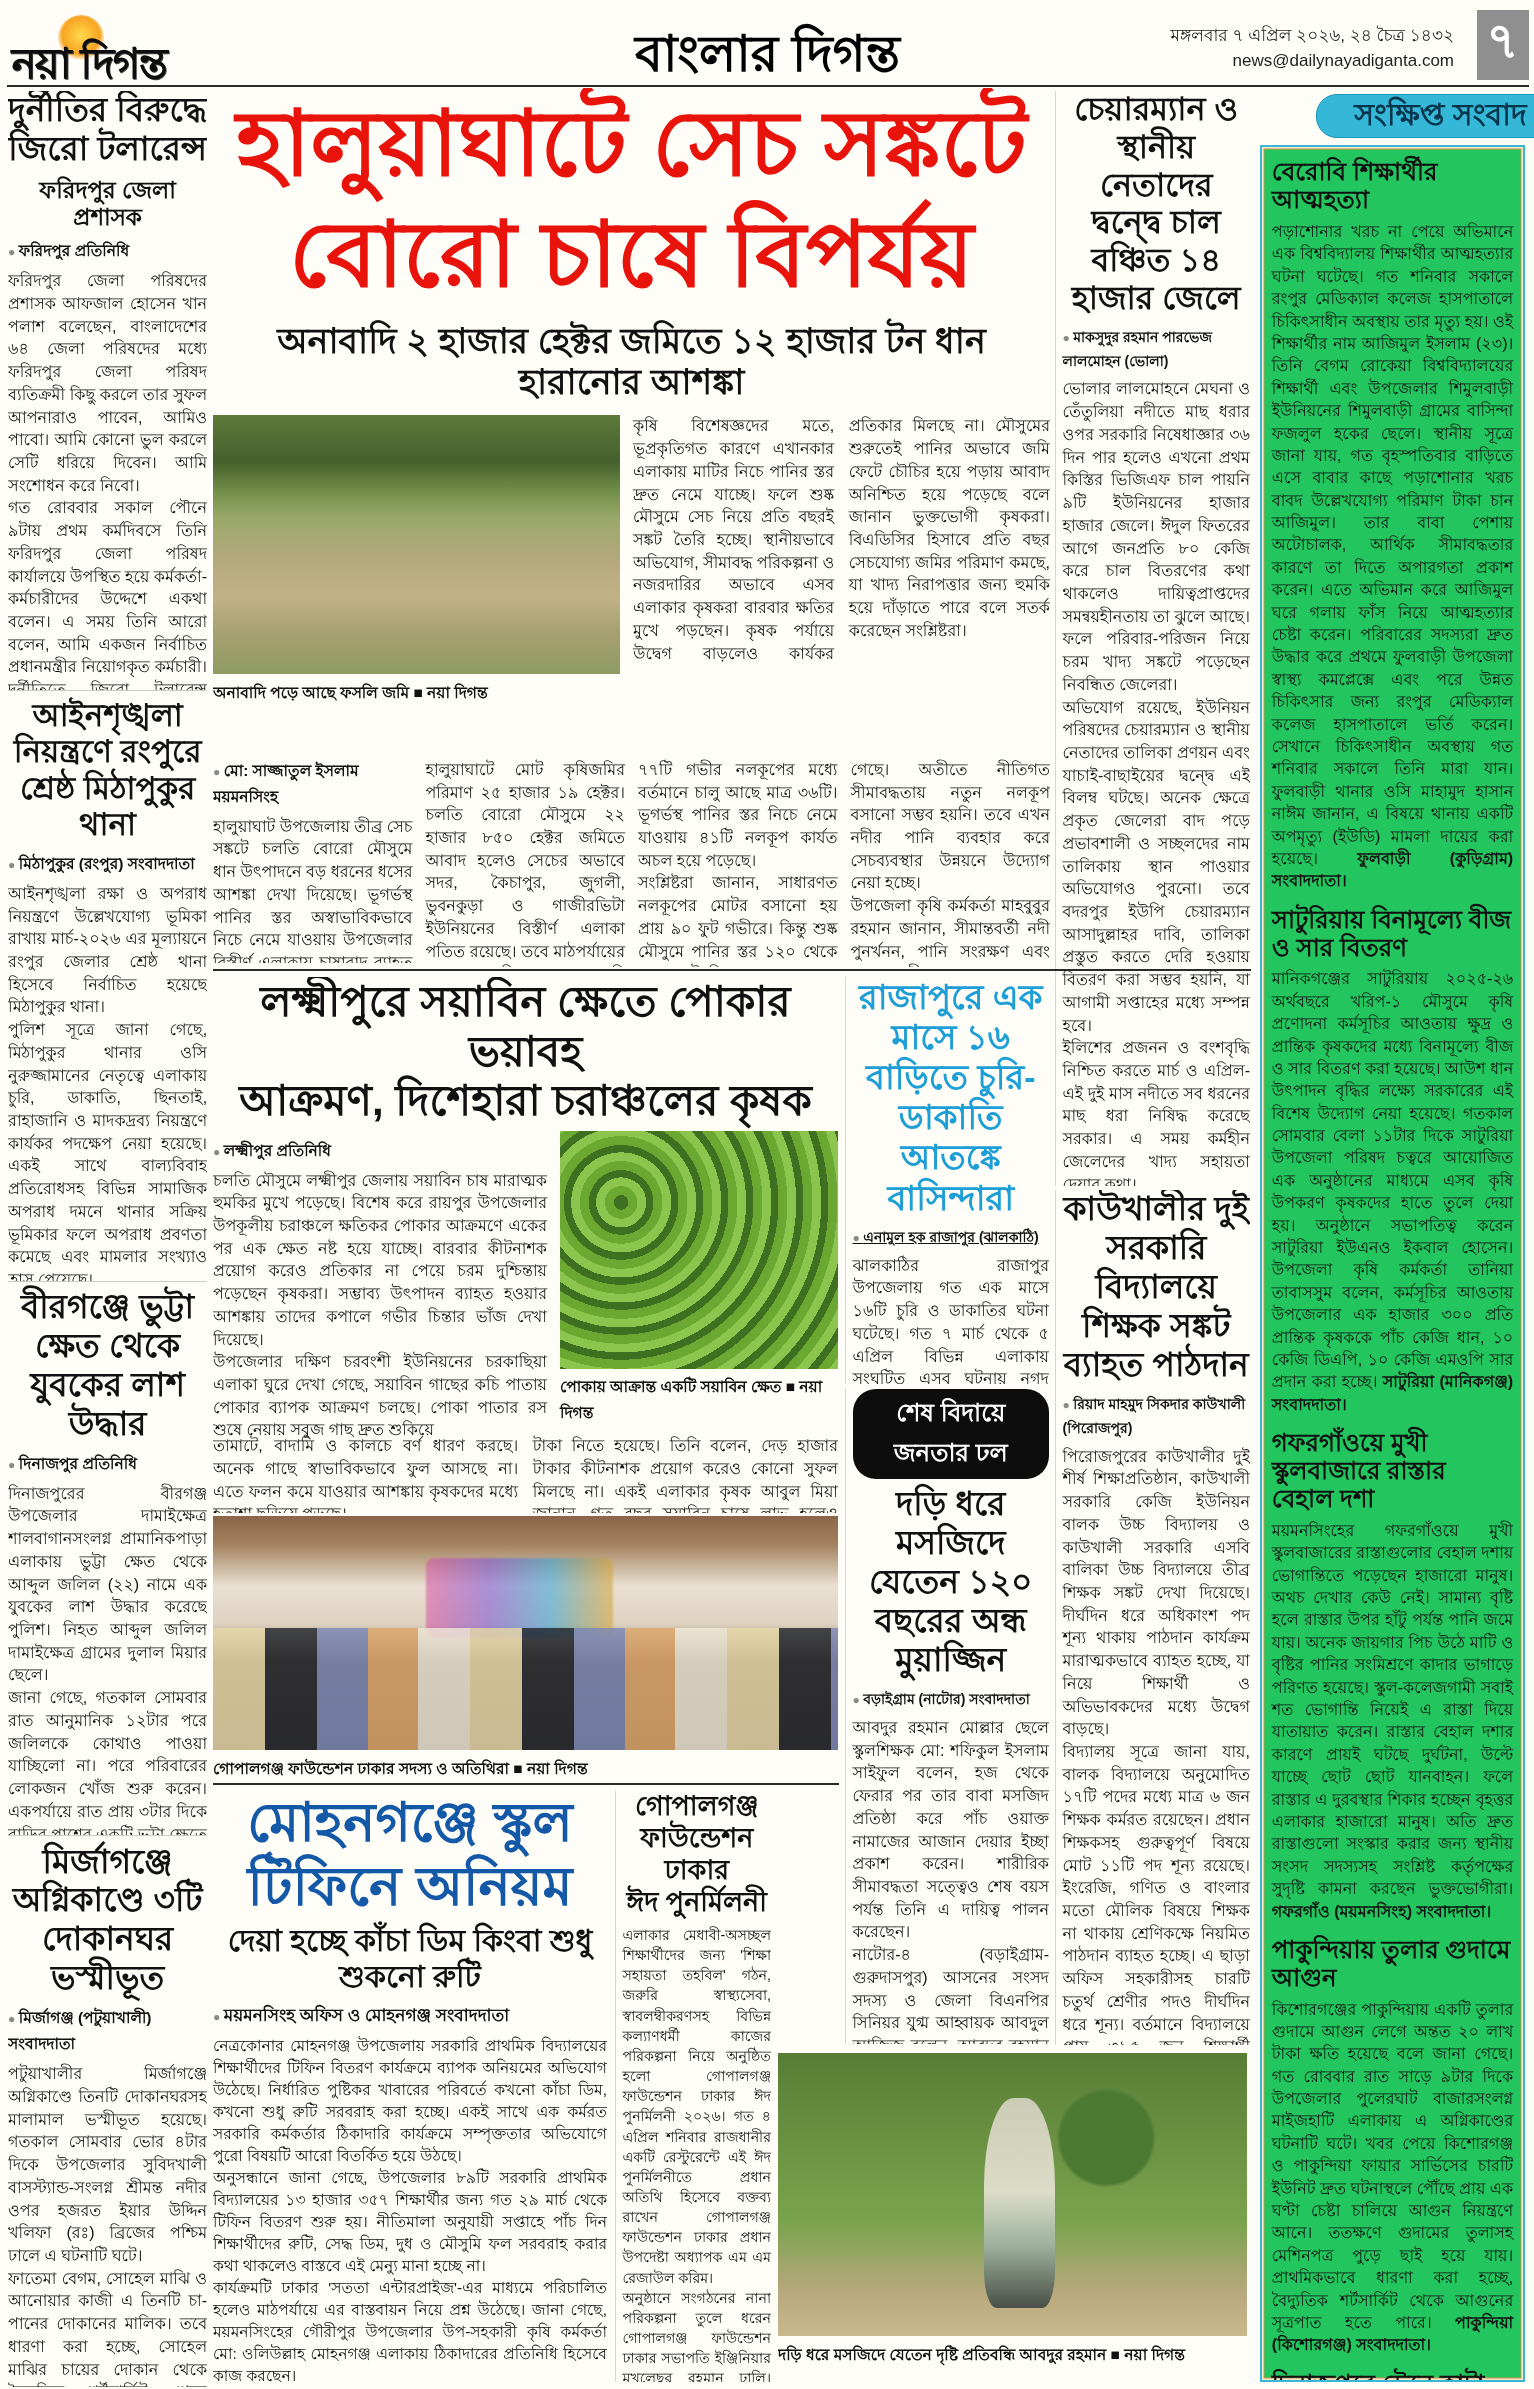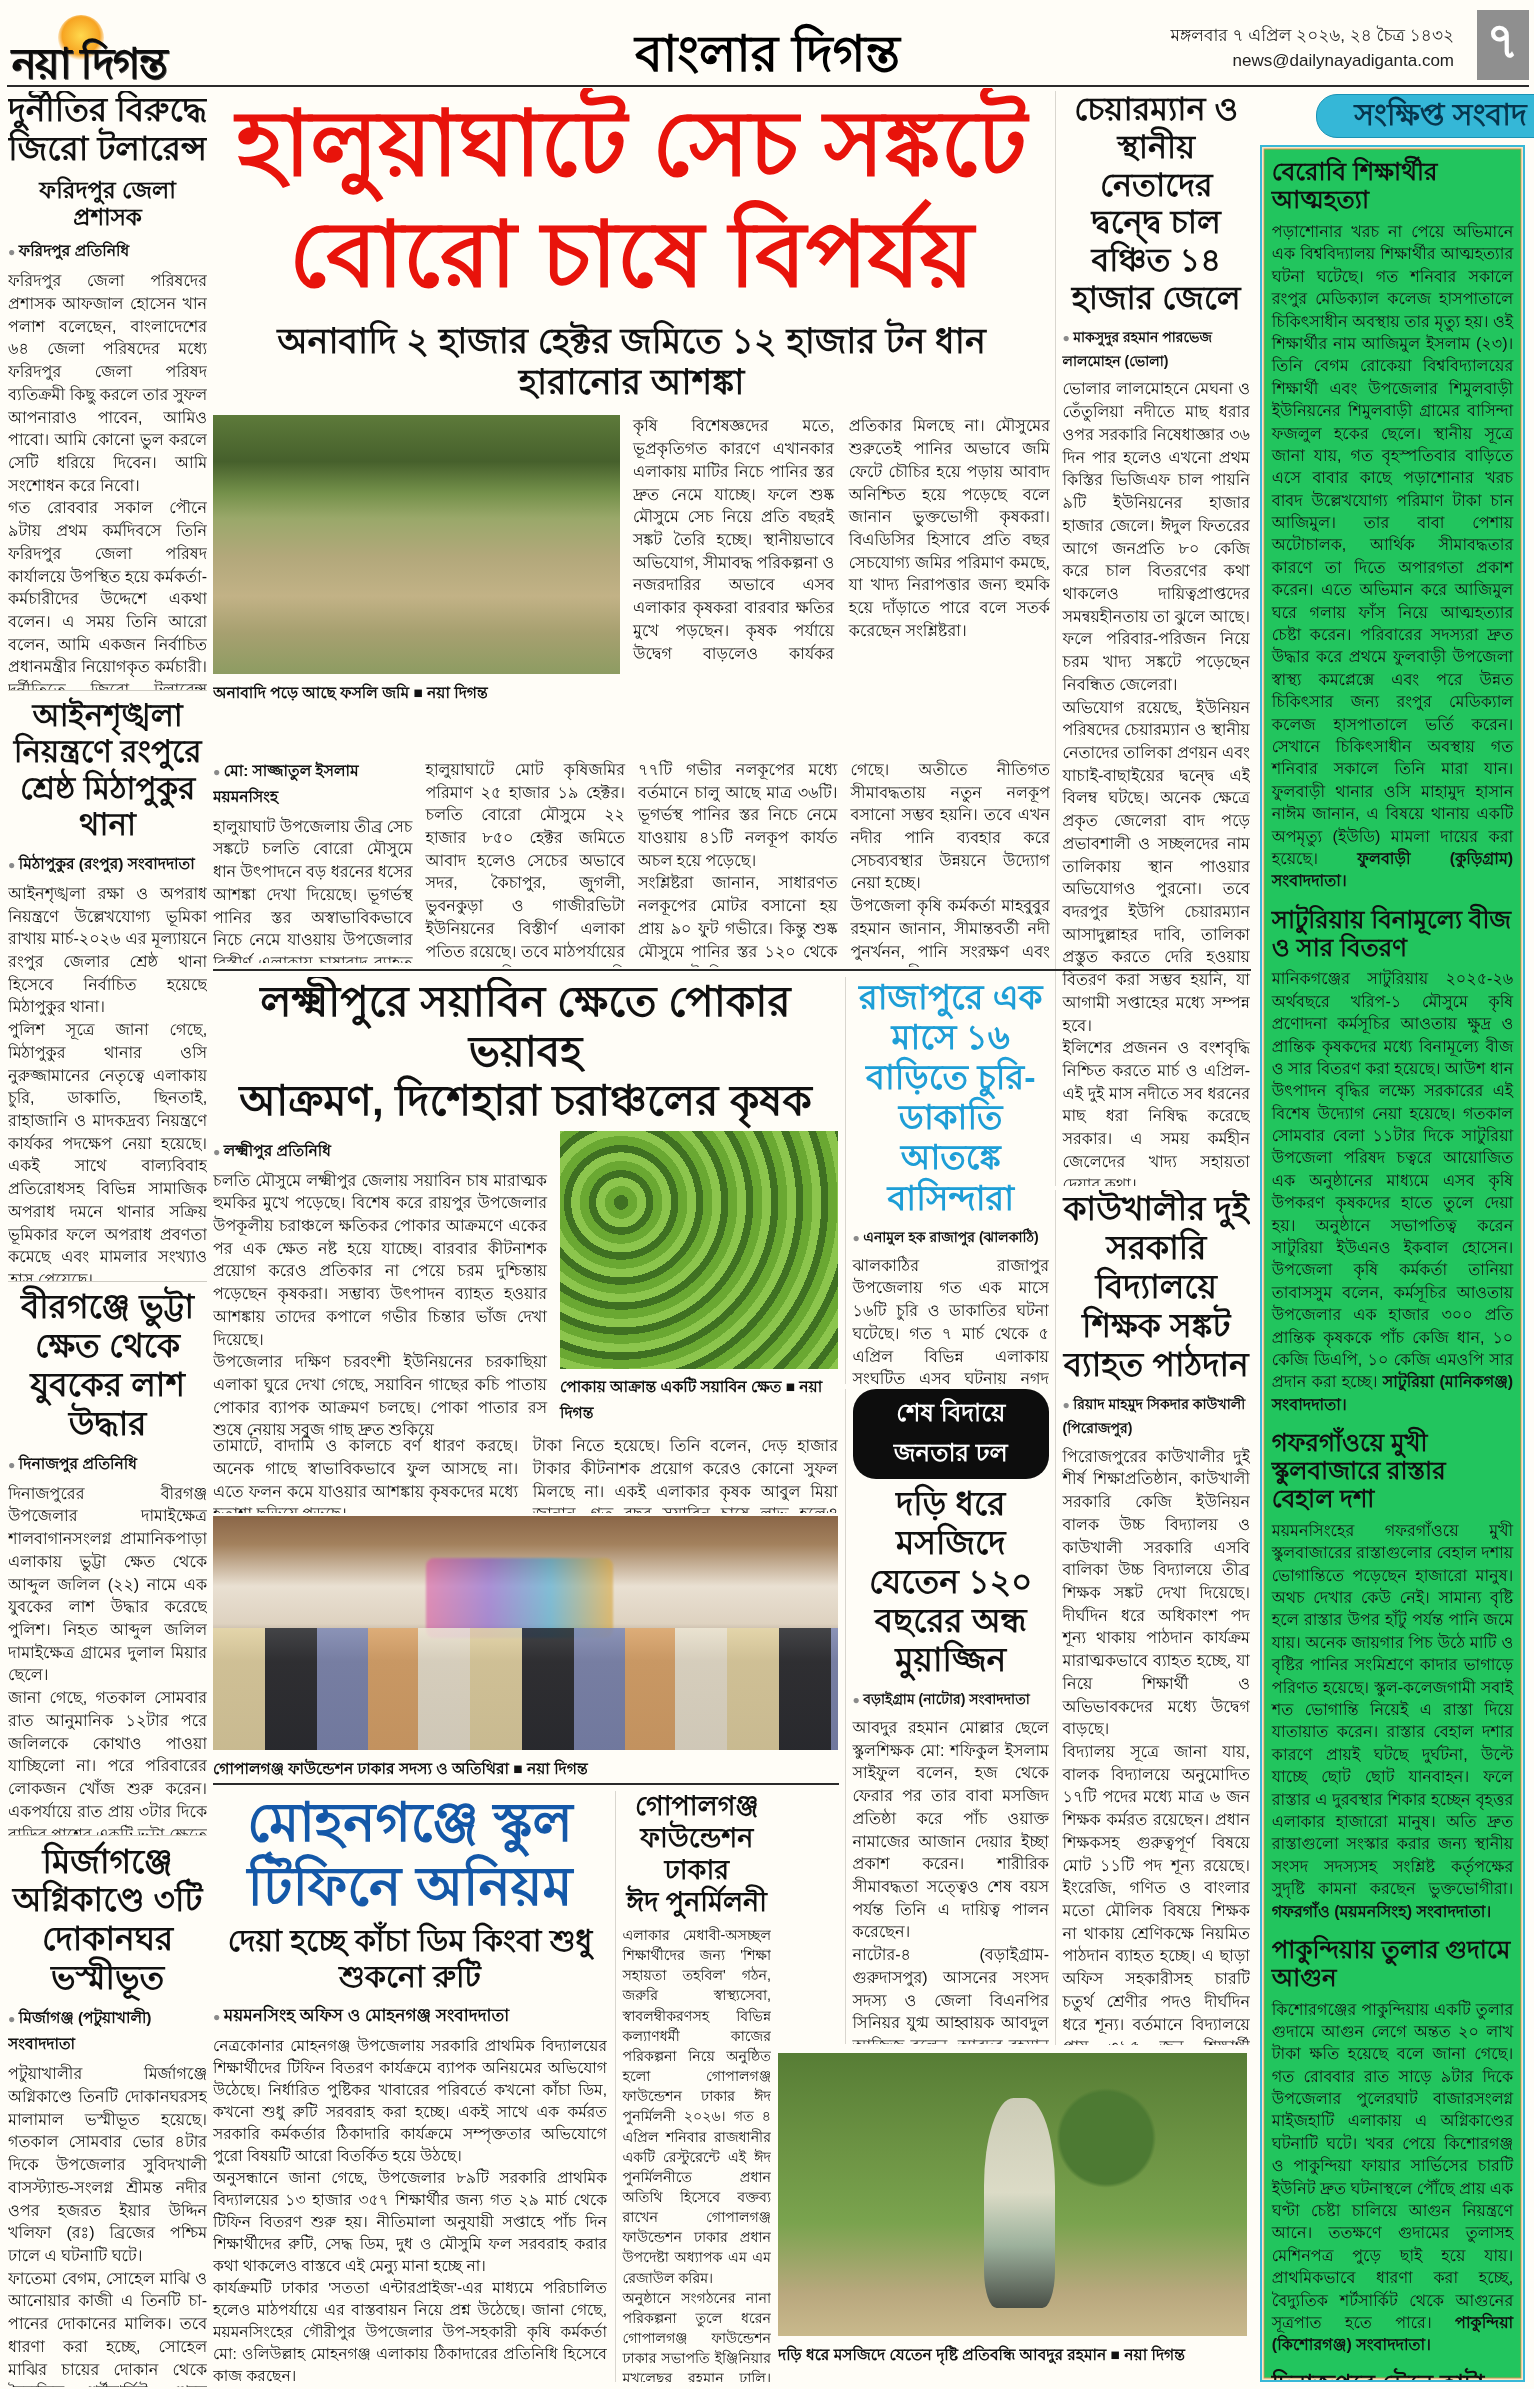--- a/index.html
+++ b/index.html
@@ -192,21 +192,21 @@
     </div>
     <div class="caption">গোপালগঞ্জ ফাউন্ডেশন ঢাকার সদস্য ও অতিথিরা ■ নয়া দিগন্ত</div>
   </div>
 
   <div class="abs colrule" style="left:845px;top:977px;width:204px;height:407px;padding-left:6.5px;box-sizing:border-box;">
     <div class="art-title blue1" style="font-size:34px;">
       <div>রাজাপুরে এক মাসে ১৬</div>
       <div>বাড়িতে চুরি-ডাকাতি</div>
       <div>আতঙ্কে বাসিন্দারা</div>
     </div>
-    <div class="byline" style="font-size:14px;">এনামুল হক রাজাপুর (ঝালকাঠি)</div>
+    <div class="byline" style="font-size:14px;text-decoration:underline;">এনামুল হক রাজাপুর (ঝালকাঠি)</div>
     <div class="body" style="height:236px;">ঝালকাঠির রাজাপুর উপজেলায় গত এক মাসে ১৬টি চুরি ও ডাকাতির ঘটনা ঘটেছে। গত ৭ মার্চ থেকে ৫ এপ্রিল বিভিন্ন এলাকায় সংঘটিত এসব ঘটনায় নগদ টাকা, স্বর্ণালঙ্কার ও মূল্যবান মালামাল লুট হয়েছে। একাধিক ঘটনায় অন্তত দু'জন আহত হয়েছেন।
 সূত্রে জানা যায়, চোরচক্র কখনো সিঁধ কেটে, কখনো বেড়া বা জানালার গ্রিল কেটে এবং তালা ভেঙে ঘরে চুরি সংঘটিত করছে। বেশিরভাগ ক্ষেত্রেই মালিকদের অনুপস্থিতির সুযোগ নেয়া হয়েছে।
 এর মধ্যে নৈকাঠি, আলগি, ভহরসংকর, কাঠিপাড়া, সরকারি কলেজ এলাকা, মহিলা কলেজ এলাকা, পূর্ব রাজাপুরসহ বিভিন্ন এলাকায় চুরির ঘটনা ঘটেছে। এসব ঘটনায় কোথাও ১২ হাজার টাকা থেকে শুরু করে ২০ হাজার টাকা পর্যন্ত নগদ অর্থ এবং স্বর্ণালঙ্কার লুট হয়। বিশেষ করে ২৫ মার্চ রাতে মহিলা কলেজ এলাকায় সংঘটিত একটি ডাকাতির ঘটনায় মাহফুজা বেগম ও তার ছেলে ফারুক রাজিব আহত হন। ডাকাতরা তাদের নগদ টাকা, মোবাইল ফোনসহ বিভিন্ন মালামাল লুট করে। থানার ওসি নজরুল ইসলাম বলেন, অনেকেই অভিযোগ না করায় তদন্তে সীমাবদ্ধতা রয়েছে। নিয়ন্ত্রণে এলাকায় পুলিশি টহল ও নজরদারি বাড়ানো হয়েছে।</div>
   </div>
 
   <div class="abs colrule" style="left:845px;top:1389px;width:204px;height:655px;padding-left:6.5px;box-sizing:border-box;">
     <div class="center"><span class="pill-black" style="font-size:24.4px;">শেষ বিদায়ে জনতার ঢল</span></div>
     <div class="art-title" style="font-size:33px;margin-top:6.5px;">
       <div>দড়ি ধরে মসজিদে যেতেন ১২০</div>
       <div>বছরের অন্ধ মুয়াজ্জিন</div>

